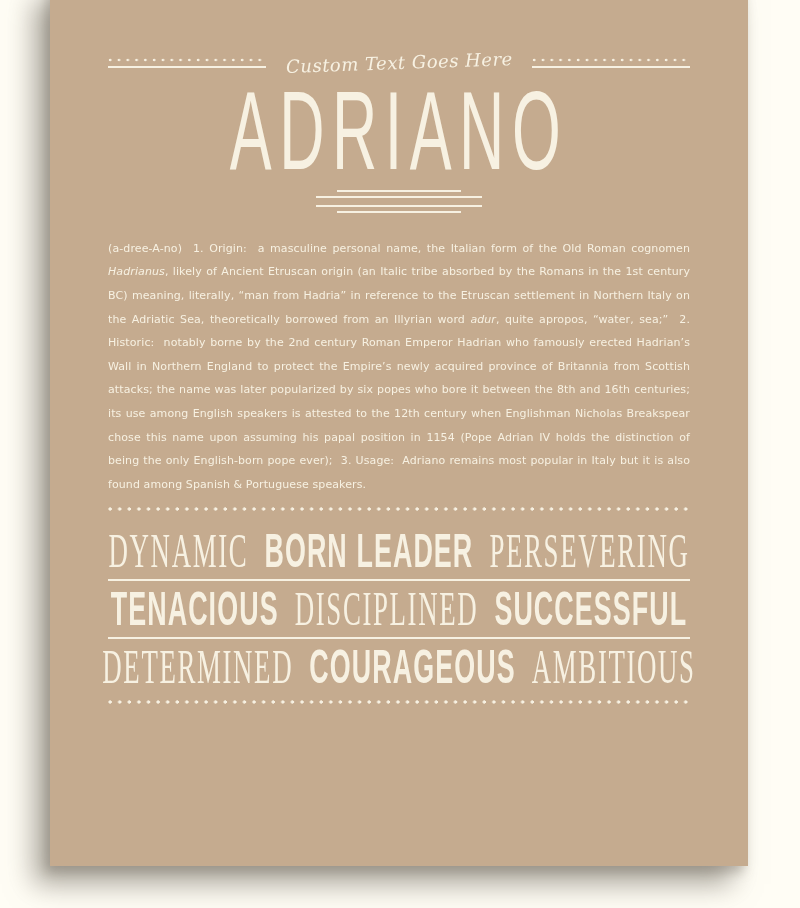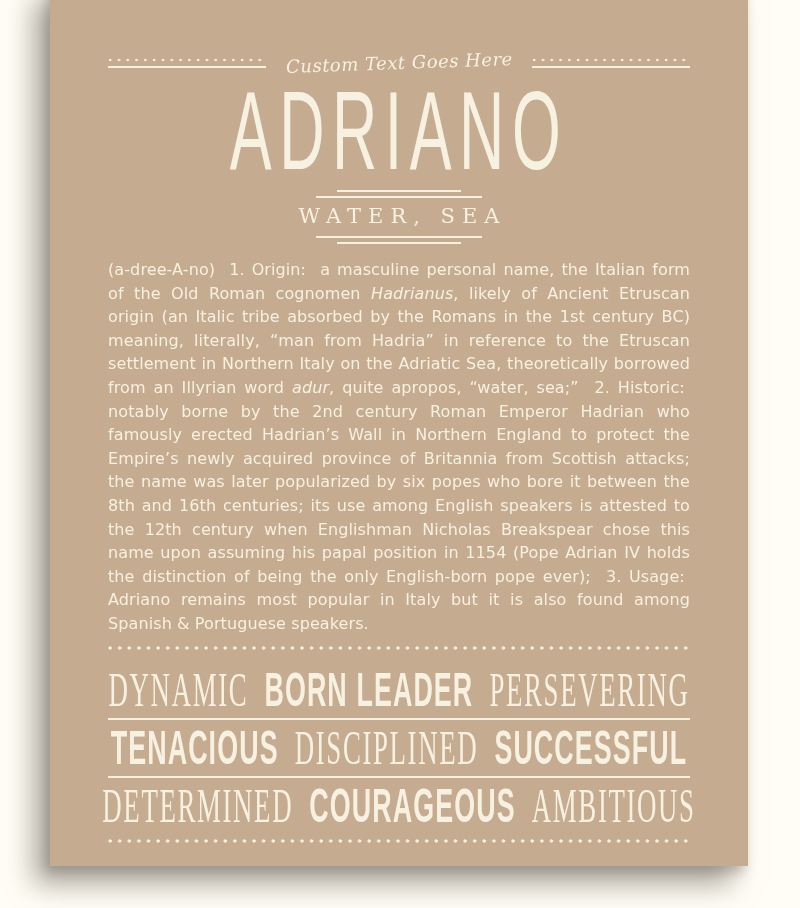--- a/index.html
+++ b/index.html
@@ -70,23 +70,23 @@
     margin-top:6px;
     text-align:center;
     font-family:"DejaVu Serif",serif;
     font-size:21px;
     letter-spacing:7px;
     text-indent:7px;
     line-height:1.2;
   }
   
   .definition{
-    margin-top:14px;
+    margin-top:24px;
     text-align:justify;
-    font-size:16px;
+    font-size:11px;
     line-height:23.6px;
     letter-spacing:.1px;
     color:var(--ink);
   }
   .definition em{font-style:italic;}
   
   .dotsep{
     height:4px;width:100%;
     background-image:radial-gradient(circle at 2px 2px,var(--ink) 1.5px,transparent 1.7px);
     background-size:9.6px 4px;
@@ -130,21 +130,20 @@
       <div class="dotline"></div>
     </div>
 
     <div class="name-line">ADRIANO</div>
 
     <div class="orn orn-top">
       <span class="l short"></span>
       <span class="l long"></span>
     </div>
 
-    <div class="meaning">WATER, SEA</div>
 
     <div class="orn orn-bottom">
       <span class="l long"></span>
       <span class="l short"></span>
     </div>
 
     <p class="definition"><span>(a-dree-A-no)&nbsp; 1. Origin:&nbsp; a masculine personal name, the Italian form of the Old Roman cognomen </span><em>Hadrianus</em><span>, likely of Ancient Etruscan origin (an Italic tribe absorbed by the Romans in the 1st century BC) meaning, literally, “man from Hadria” in reference to the Etruscan settlement in Northern Italy on the Adriatic Sea, theoretically borrowed from an Illyrian word </span><em>adur</em><span>, quite apropos, “water, sea;”&nbsp; 2. Historic:&nbsp; notably borne by the 2nd century Roman Emperor Hadrian who famously erected Hadrian’s Wall in Northern England to protect the Empire’s newly acquired province of Britannia from Scottish attacks; the name was later popularized by six popes who bore it between the 8th and 16th centuries; its use among English speakers is attested to the 12th century when Englishman Nicholas Breakspear chose this name upon assuming his papal position in 1154 (Pope Adrian IV holds the distinction of being the only English-born pope ever);&nbsp; 3. Usage:&nbsp; Adriano remains most popular in Italy but it is also found among Spanish &amp; Portuguese speakers.</span></p>
 
     <div class="dotsep top"></div>
 

